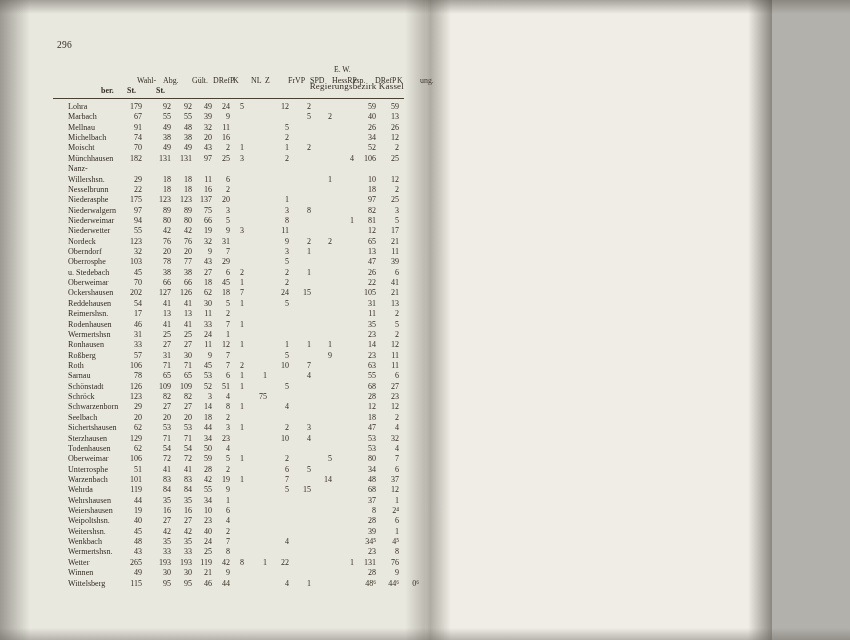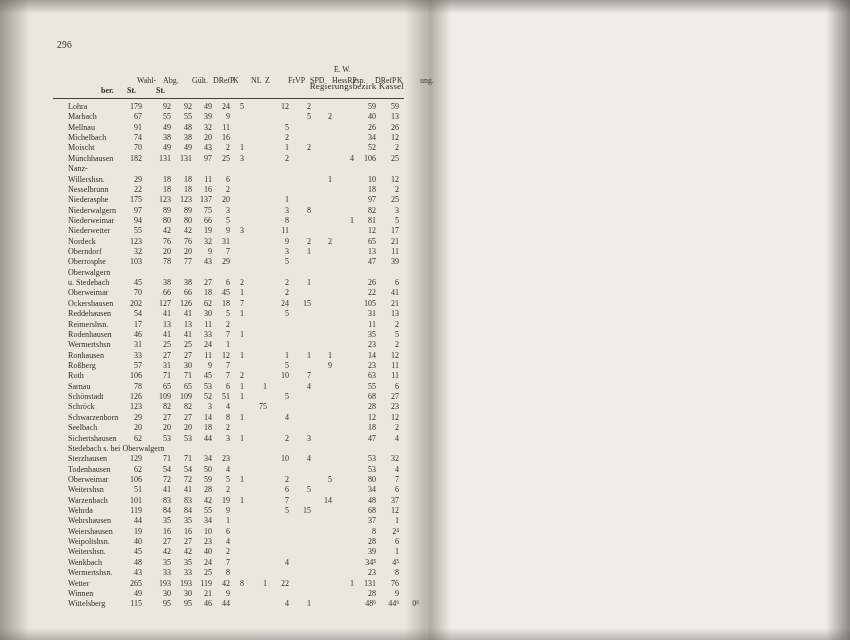--- a/index.html
+++ b/index.html
@@ -1,18 +1,18 @@
 <!DOCTYPE html>
 <html><head>
 <meta charset="utf-8">
 <style>
   html,body{margin:0;padding:0;}
   body{width:850px;height:640px;overflow:hidden;background:#b3b1ab;
        font-family:"Liberation Serif","DejaVu Serif",serif;color:#332d23;}
-  .scan{position:absolute;left:0;top:0;width:850px;height:640px;background:#efede5;}
+  .scan{position:absolute;left:0;top:0;width:772px;height:640px;background:#efede5;}
   .edge{position:absolute;pointer-events:none;}
   .edge-top{left:0;top:0;width:850px;height:14px;background:linear-gradient(180deg,rgba(105,102,95,.55),rgba(105,102,95,0));}
   .edge-left{left:0;top:0;width:30px;height:640px;background:linear-gradient(90deg,rgba(92,89,82,.55),rgba(92,89,82,0));}
   .edge-right{right:0;top:0;width:24px;height:640px;background:linear-gradient(270deg,rgba(70,67,60,.6),rgba(70,67,60,0));}
   .edge-bottom{left:0;bottom:0;width:850px;height:12px;background:linear-gradient(0deg,rgba(100,97,90,.4),rgba(100,97,90,0));}
   .gutter{position:absolute;left:405px;top:0;width:46px;height:640px;
           background:linear-gradient(90deg,rgba(88,84,75,0),rgba(88,84,75,.35) 48%,rgba(88,84,75,.42) 55%,rgba(88,84,75,0));}
   .page{position:absolute;top:0;height:640px;}
   .page-left{left:0;width:425px;background:rgba(150,145,128,.06);}
   .page-right{left:425px;width:425px;}
@@ -371,23 +371,20 @@
             <div class="td num"></div>
             <div class="td num">5</div>
             <div class="td num"></div>
             <div class="td num"></div>
             <div class="td num"></div>
             <div class="td num">47</div>
             <div class="td num">39</div>
             <div class="td num"></div>
           </div>
           <div class="trow">
-            <div class="td name" style="grid-column: 1 / -1;">Oberwalgern</div>
-          </div>
-          <div class="trow">
             <div class="td name">u. Stedebach</div>
             <div class="td num">45</div>
             <div class="td num">38</div>
             <div class="td num">38</div>
             <div class="td num">27</div>
             <div class="td num">6</div>
             <div class="td num">2</div>
             <div class="td num"></div>
             <div class="td num">2</div>
             <div class="td num">1</div>
@@ -646,23 +643,20 @@
             <div class="td num"></div>
             <div class="td num">2</div>
             <div class="td num">3</div>
             <div class="td num"></div>
             <div class="td num"></div>
             <div class="td num">47</div>
             <div class="td num">4</div>
             <div class="td num"></div>
           </div>
           <div class="trow">
-            <div class="td name" style="grid-column: 1 / -1;">Stedebach s. bei Oberwalgern</div>
-          </div>
-          <div class="trow">
             <div class="td name">Sterzhausen</div>
             <div class="td num">129</div>
             <div class="td num">71</div>
             <div class="td num">71</div>
             <div class="td num">34</div>
             <div class="td num">23</div>
             <div class="td num"></div>
             <div class="td num"></div>
             <div class="td num">10</div>
             <div class="td num">4</div>
@@ -700,21 +694,21 @@
             <div class="td num"></div>
             <div class="td num">2</div>
             <div class="td num"></div>
             <div class="td num">5</div>
             <div class="td num"></div>
             <div class="td num">80</div>
             <div class="td num">7</div>
             <div class="td num"></div>
           </div>
           <div class="trow">
-            <div class="td name">Weitershsn</div>
+            <div class="td name">Unterrosphe</div>
             <div class="td num">51</div>
             <div class="td num">41</div>
             <div class="td num">41</div>
             <div class="td num">28</div>
             <div class="td num">2</div>
             <div class="td num"></div>
             <div class="td num"></div>
             <div class="td num">6</div>
             <div class="td num">5</div>
             <div class="td num"></div>

